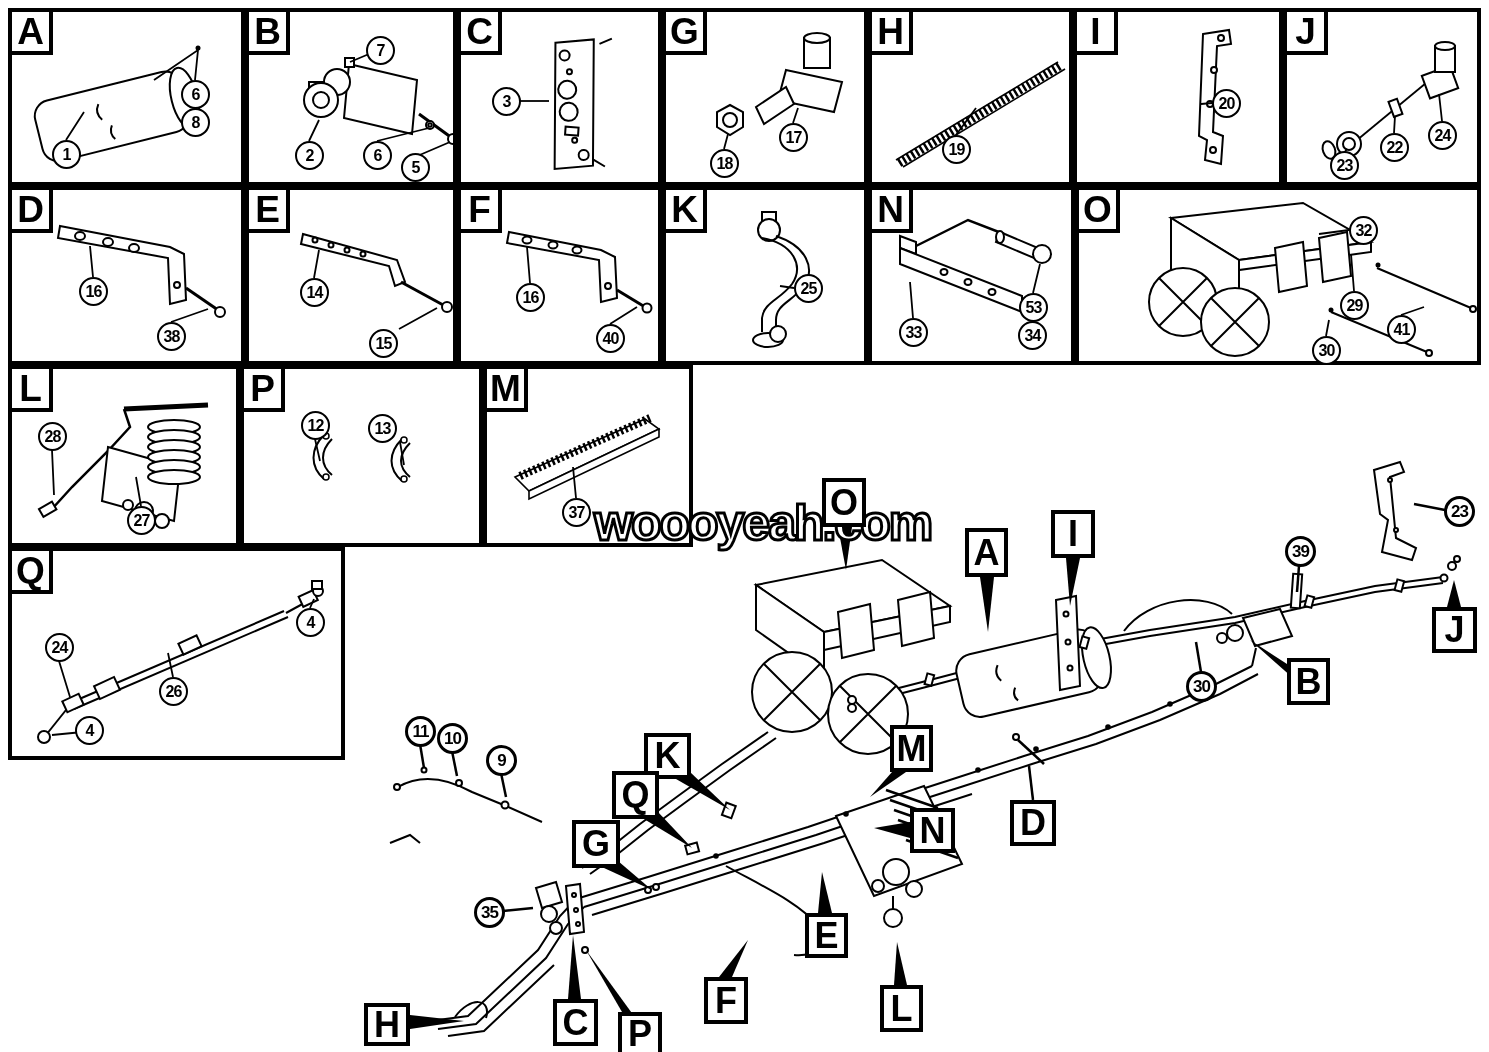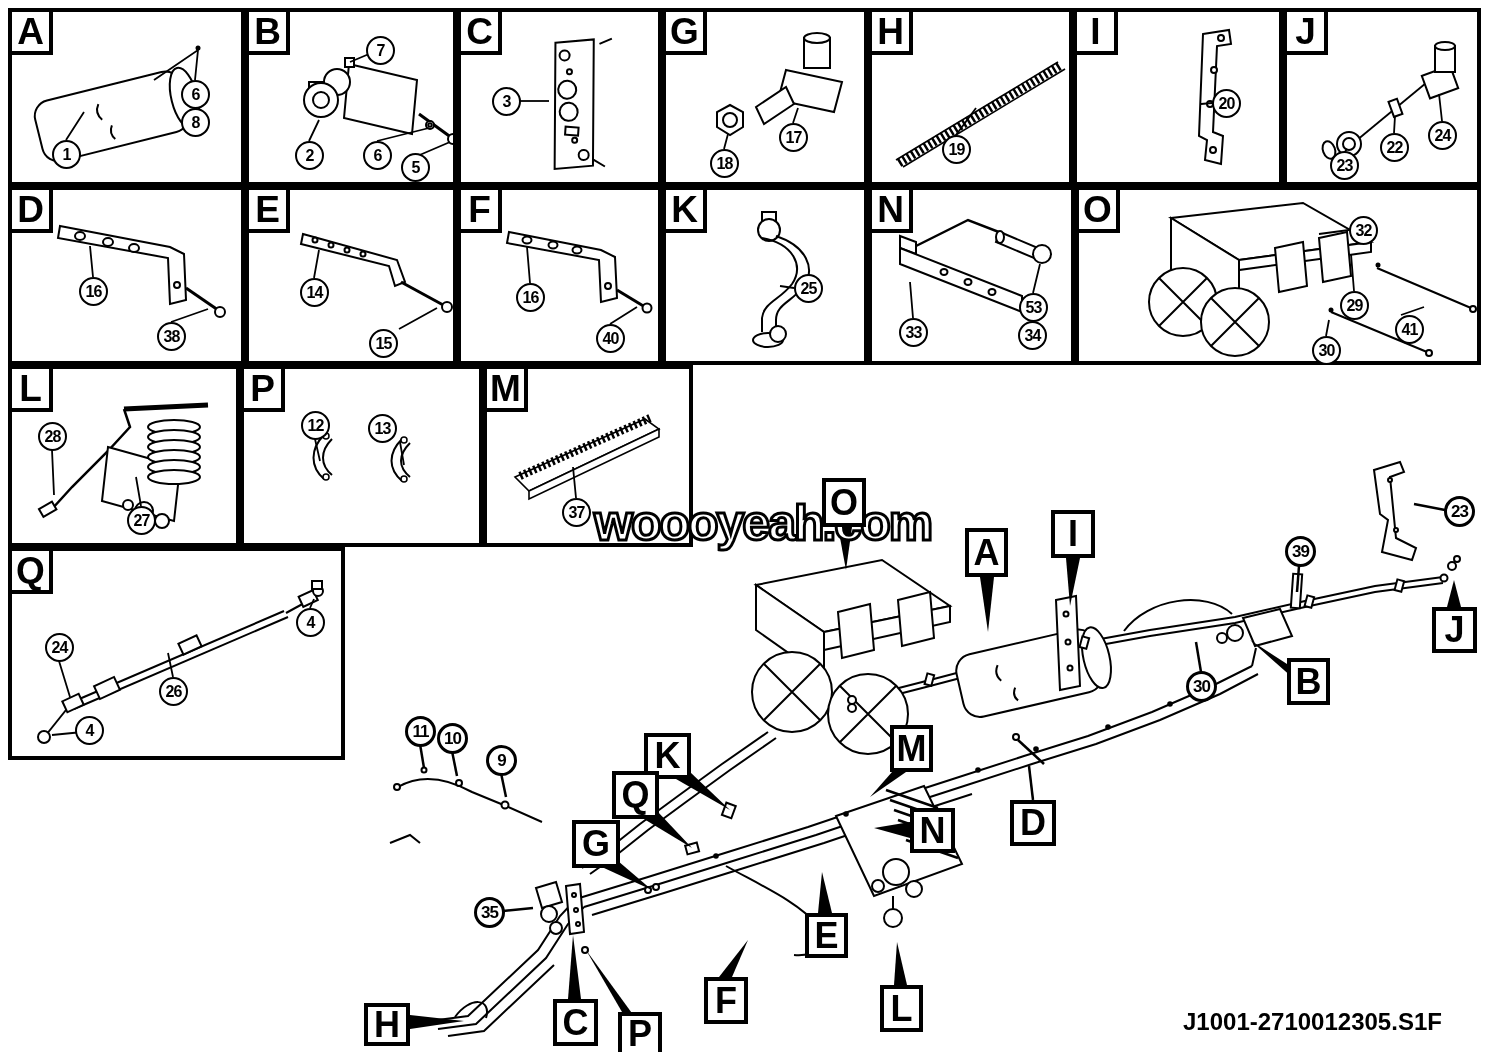--- a/index.html
+++ b/index.html
@@ -485,21 +485,21 @@
   </svg>
   <div class="plabel">
         <span>O</span>
       </div>
   <div class="co" style="left:270px;top:26px">
         <span>32</span>
       </div>
   <div class="co" style="left:261px;top:101px">
         <span>29</span>
       </div>
-  <div class="co" style="left:316px;top:125px">
+  <div class="co" style="left:308px;top:125px">
         <span>41</span>
       </div>
   <div class="co" style="left:233px;top:146px">
         <span>30</span>
       </div>
 </div>
 
 <div class="panel" style="left:8px;top:365px;width:232px;height:182px">
   <svg class="pdraw" viewBox="0 0 224 174">
     <path d="M112,40 L196,36" stroke="#000" stroke-width="5" fill="none"></path>
@@ -677,15 +677,14 @@
 <div class="mnum" style="left:437px;top:723px">
       <span>10</span>
     </div>
 <div class="mnum" style="left:486px;top:745px">
       <span>9</span>
     </div>
 <div class="mnum" style="left:474px;top:897px">
       <span>35</span>
     </div>
 
-<div class="footer">J1001-2710012305.S1F</div>
 
 </div>
 
 </body></html>

